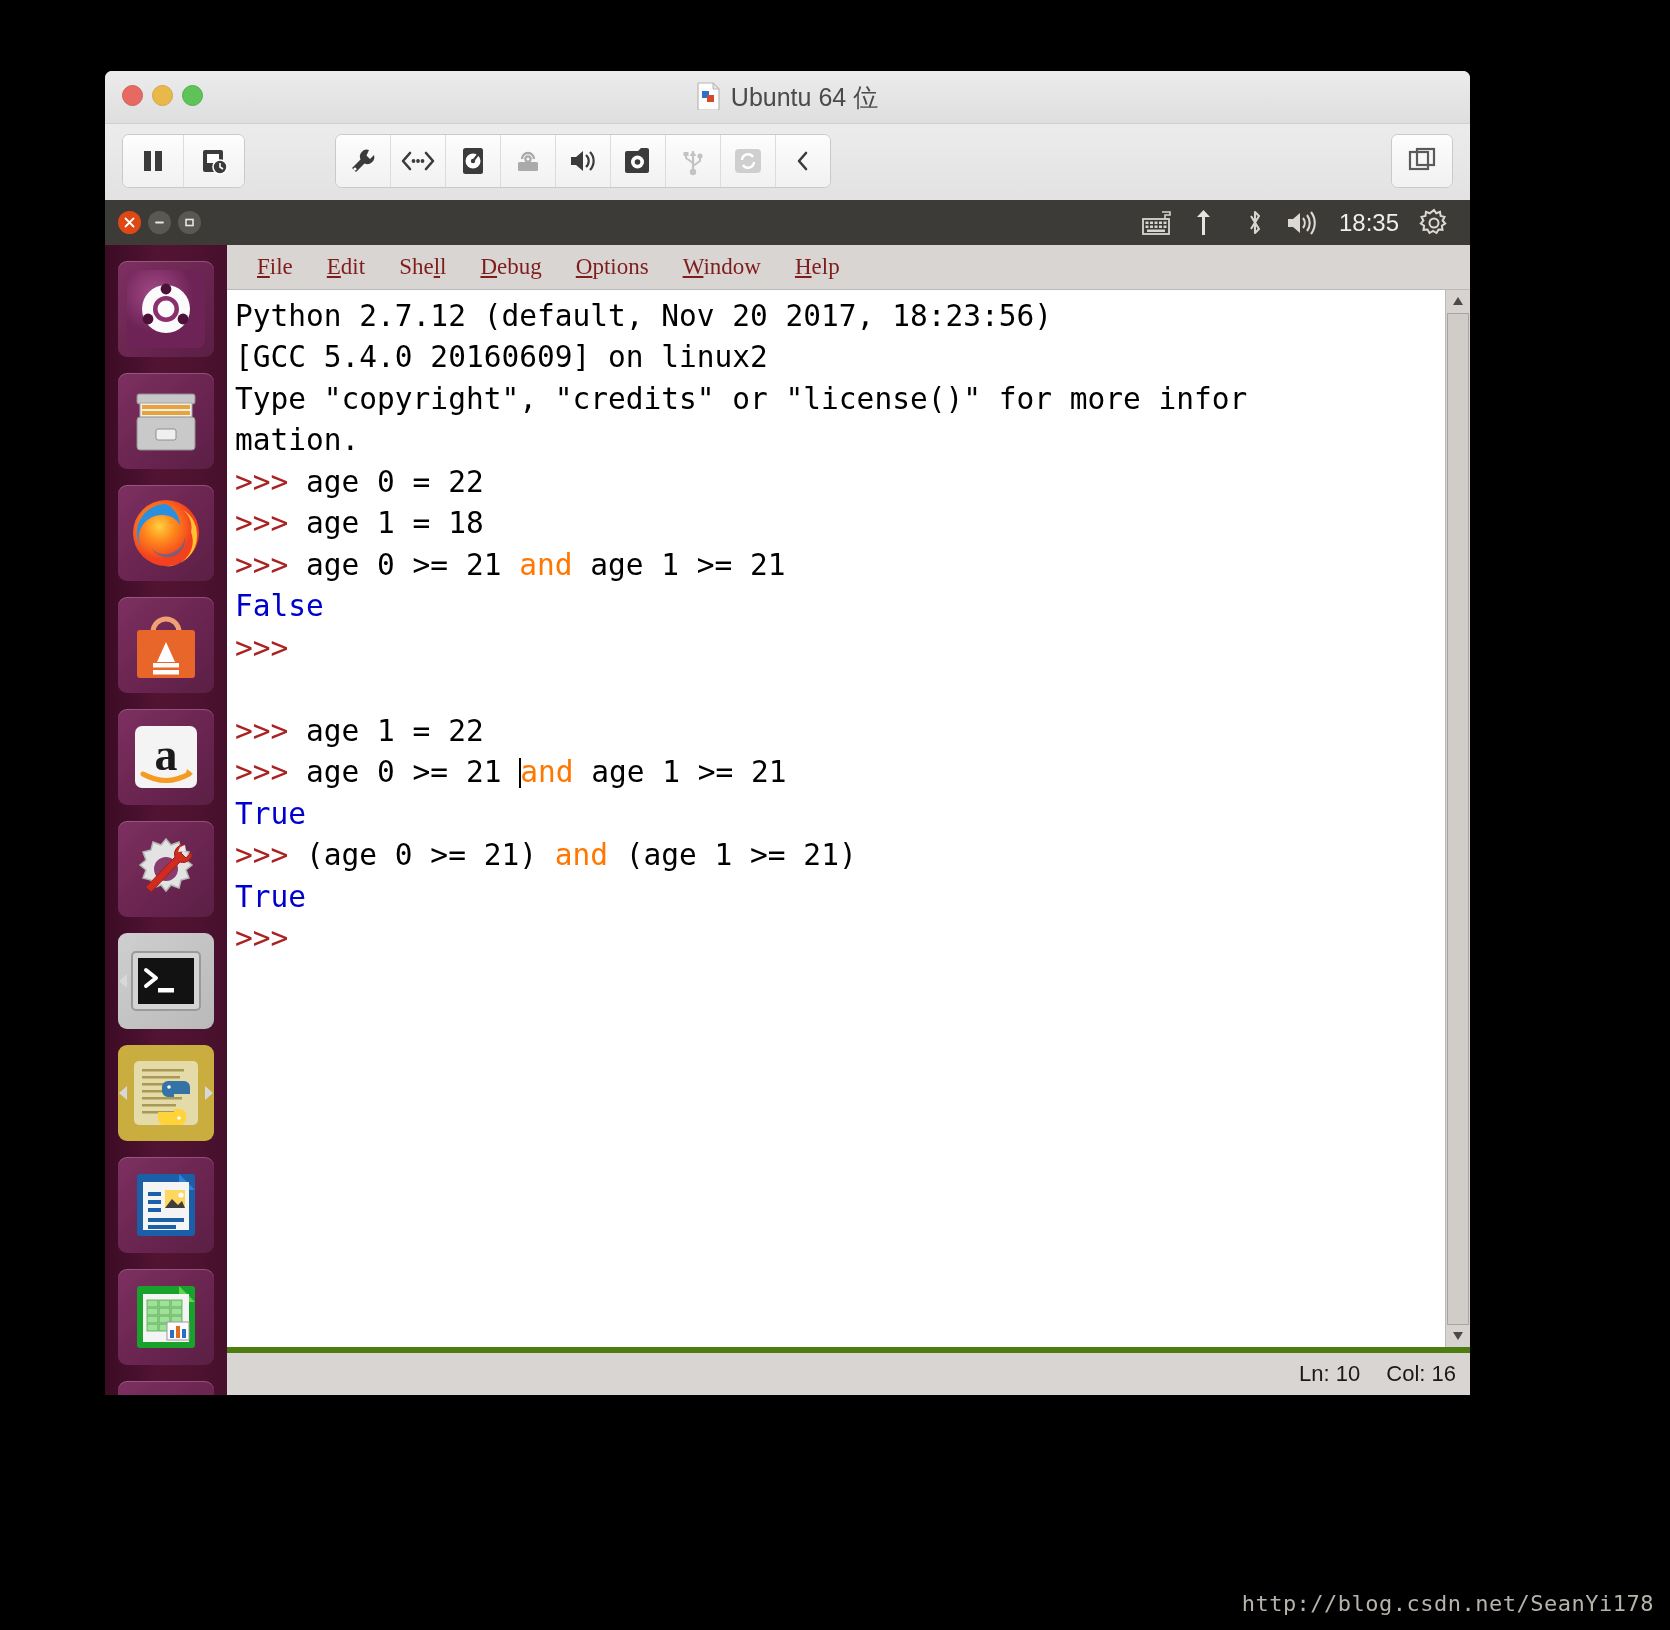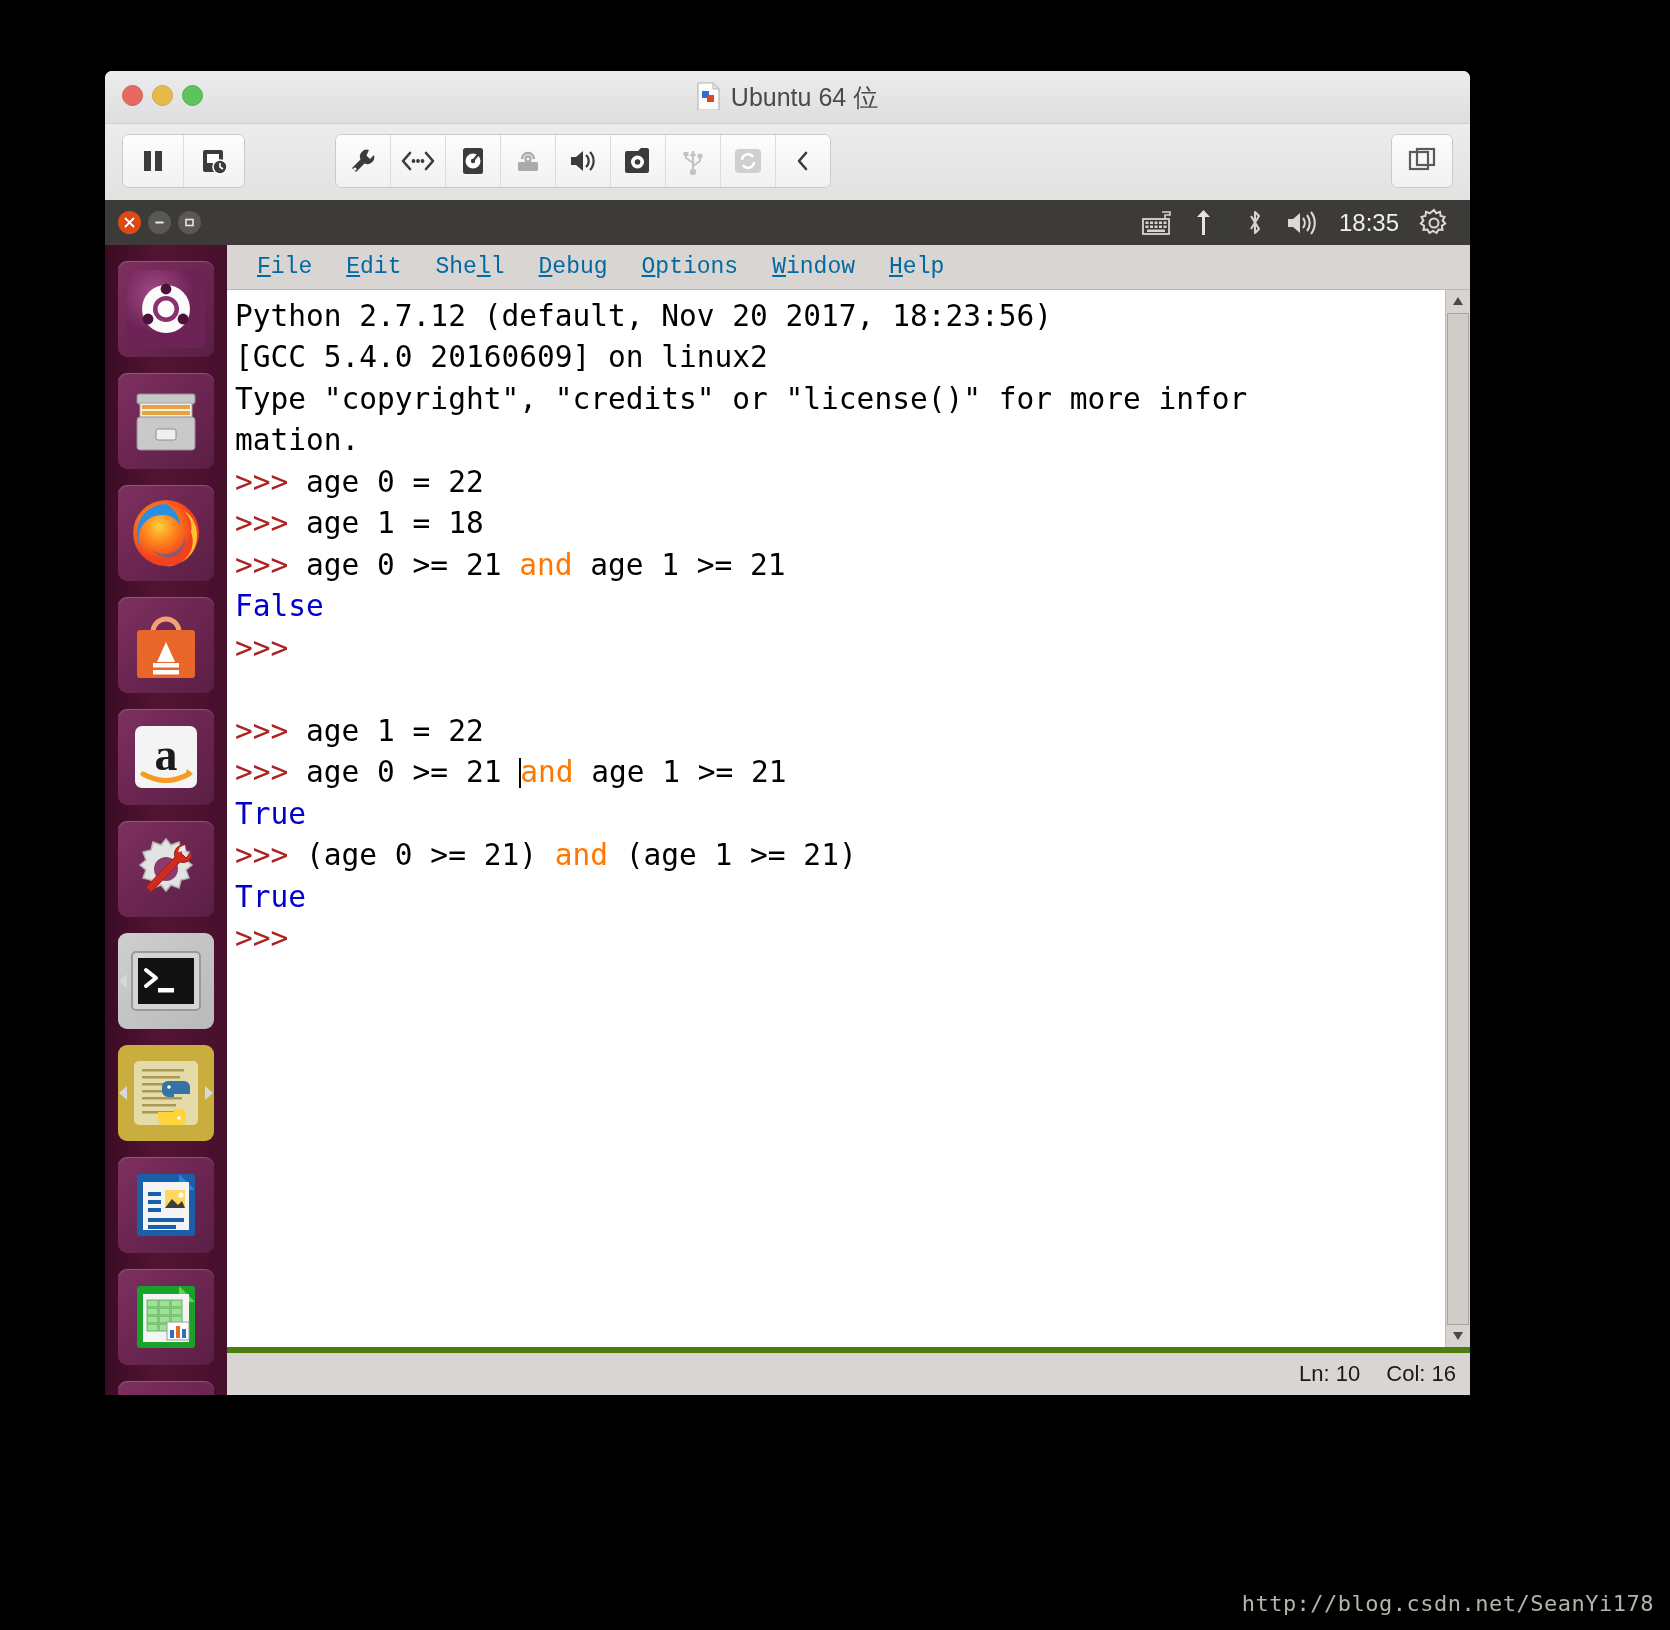--- a/index.html
+++ b/index.html
@@ -205,23 +205,23 @@
     height: 48px;
     background: #d8d5d2;
     display: flex;
     align-items: center;
     padding-left: 13px;
     gap: 0px;
     border-bottom: 1px solid #bdb9b6;
   }
   .menu-item {
     font-size: 23px;
-    color: #0369a1;
+    color: #7f1d1d;
     padding: 5px 17px;
-    font-family: Liberation Mono, monospace;
+    font-family: Liberation Serif, serif;
     white-space: nowrap;
   }
   .menu-item u { text-decoration: underline; }
 
   #idle-body {
     flex: 1;
     display: flex;
     position: relative;
     background: #8b5cf6;
   }

